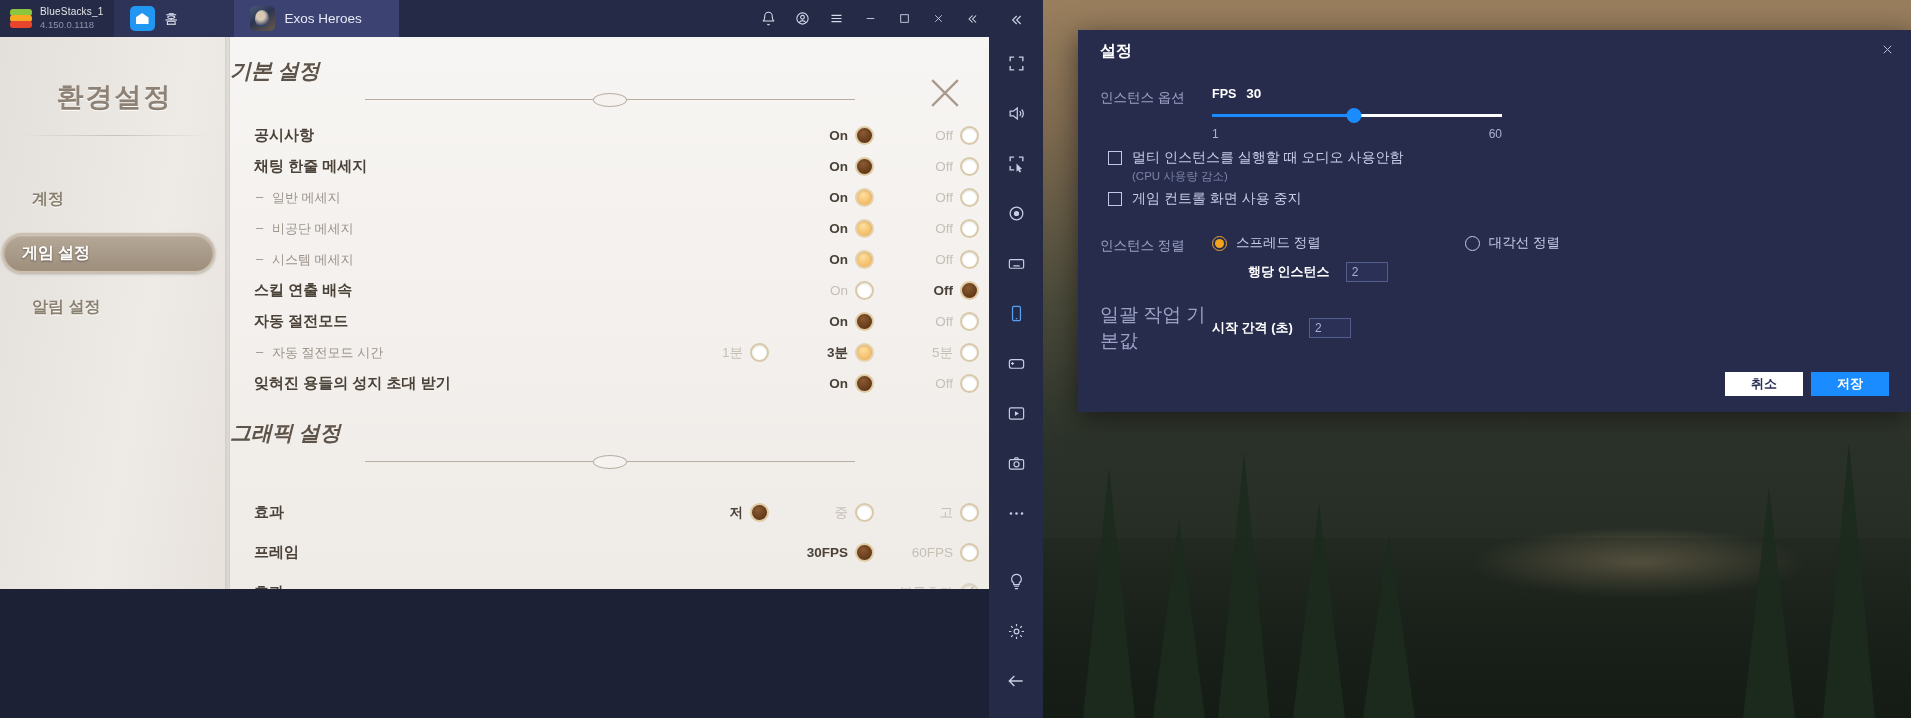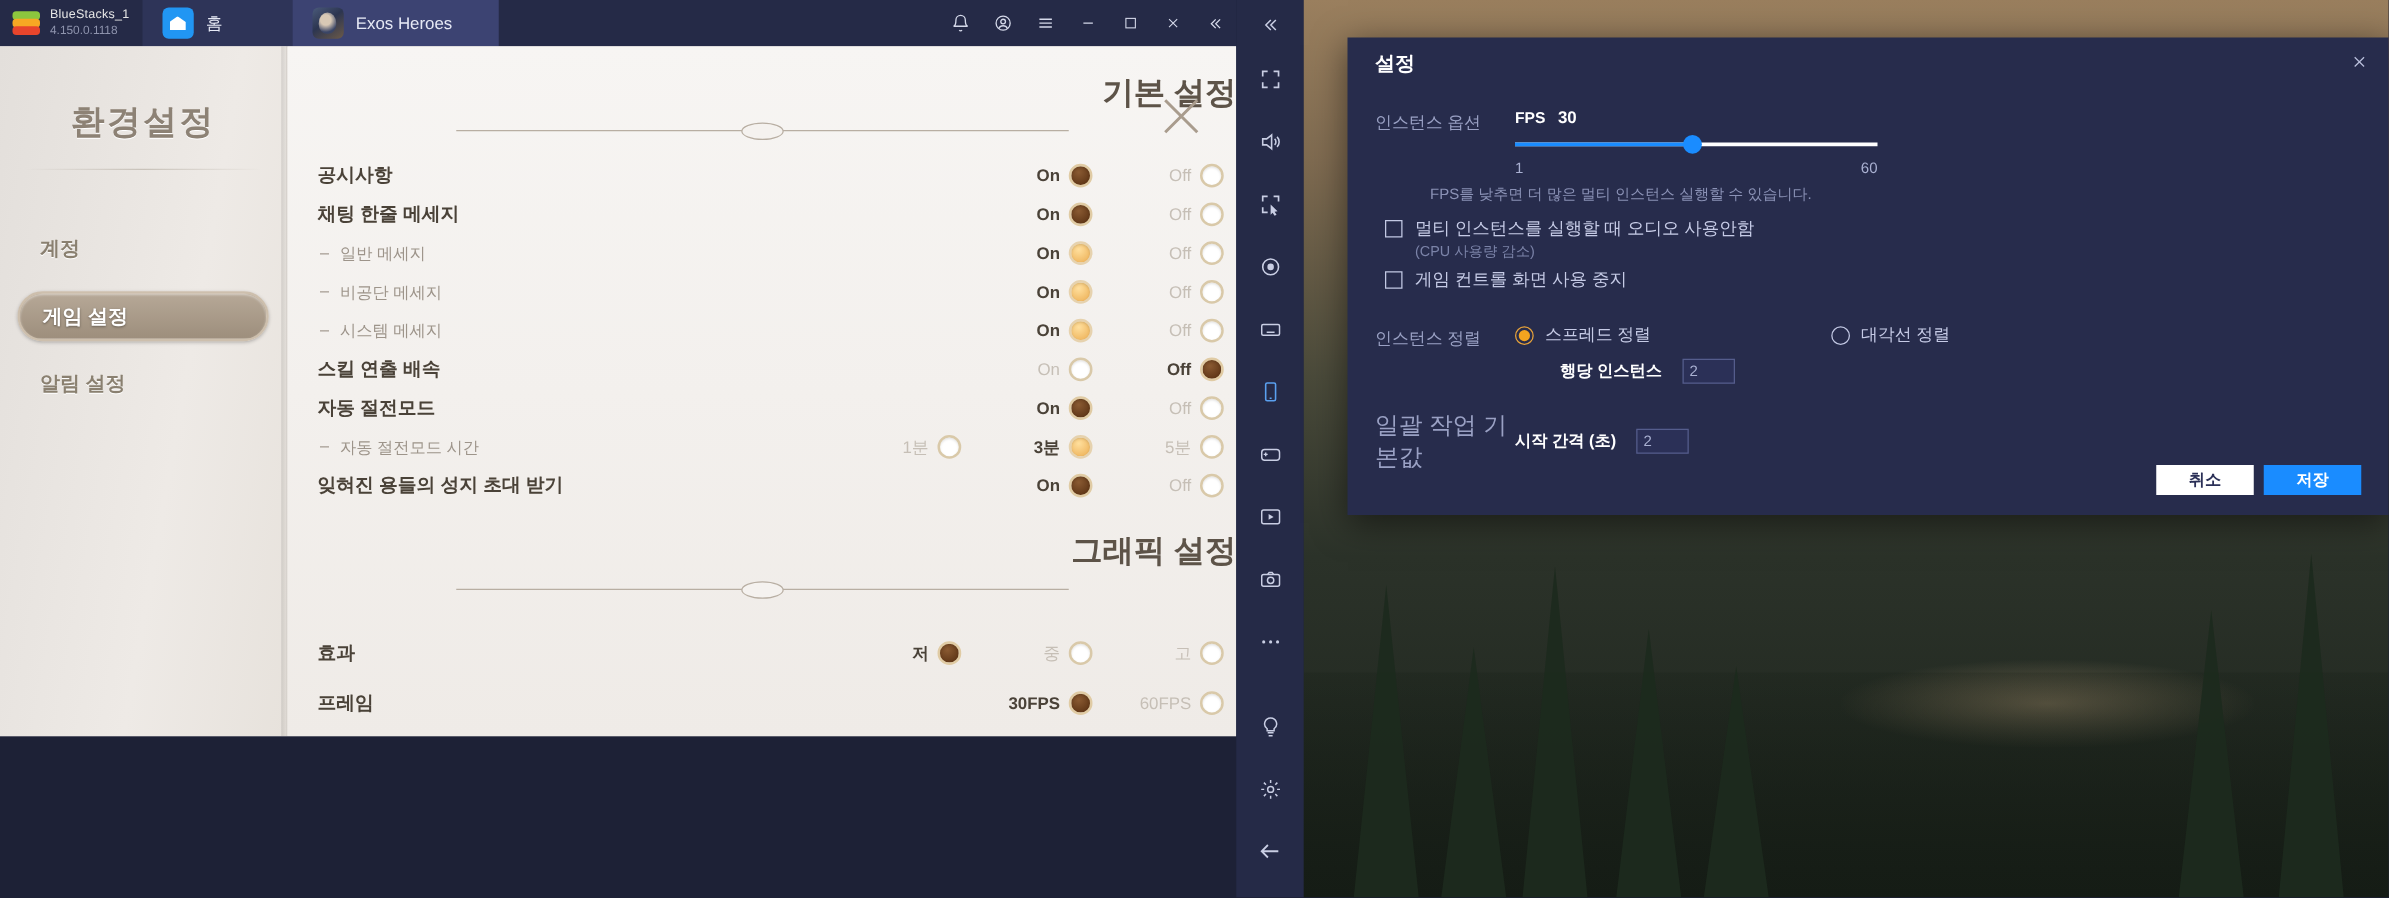--- a/index.html
+++ b/index.html
@@ -83,37 +83,39 @@
   }
   .g-menu { margin-top: 34px; text-align: center; }
   .g-menu-item {
     height: 40px; display: flex; align-items: center; padding-left: 32px;
     color: #8a8070; font-size: 16px; font-weight: bold; margin-bottom: 14px;
     text-shadow: 0 1px 0 #fff;
   }
   .g-menu-item.sel {
     background: linear-gradient(180deg,#b6a897,#9d8e7c);
     color: #fff; text-shadow: 0 1px 2px rgba(0,0,0,.4);
-    margin: 0 14px 14px 14px; padding-left: 18px;
+    margin: 0 14px 14px 2px; padding-left: 18px;
     border-radius: 22px; border: 2px solid #cdbfad;
     box-shadow: inset 0 1px 2px rgba(255,255,255,.45), 0 1px 3px rgba(0,0,0,.25);
+    font-family: Liberation Serif, serif;
   }
 
   .g-right {
     position: absolute; left: 230px; top: 0; right: 0; height: 552px;
     background: linear-gradient(180deg,#f7f5f3,#efebe7);
     overflow: hidden;
   }
   .g-close {
     position: absolute; right: 22px; top: 34px; width: 44px; height: 44px;
     color: #a99c8d;
   }
   .sec-title {
-    text-align: right; color: #5d5348; font-size: 25px; font-weight: bold;
+    text-align: left; color: #5d5348; font-size: 21px; font-weight: bold;
     padding-top: 20px;
+    font-style: italic;
   }
   .sec-rule { width: 490px; height: 16px; margin: 7px auto 0; position: relative; }
   .sec-rule::before {
     content:""; position:absolute; left:0; right:0; top:7px; height:1px; background:#b8aea2;
   }
   .sec-rule i {
     position:absolute; left:50%; top:1px; transform:translateX(-50%);
     width:34px; height:14px; border:1px solid #b8aea2; border-radius:50%;
     background:#f5f2ef;
   }
@@ -652,21 +654,20 @@
             <div class="fill" id="fps-fill" style="width: 49%;"></div>
             <div class="knob" id="fps-knob" style="left: 49%;"></div>
           </div>
           <div class="scale">
             <span class="mn">1</span>
             <span class="mx">60</span>
           </div>
         </div>
       </div>
 
-      <div class="hint">FPS를 낮추면 더 많은 멀티 인스턴스 실행할 수 있습니다.</div>
 
       <div class="chk-line">
         <span class="chk-box"></span>
         <span class="chk-lbl">멀티 인스턴스를 실행할 때 오디오 사용안함</span>
       </div>
       <div class="chk-note">(CPU 사용량 감소)</div>
 
       <div class="chk-line">
         <span class="chk-box"></span>
         <span class="chk-lbl">게임 컨트롤 화면 사용 중지</span>

